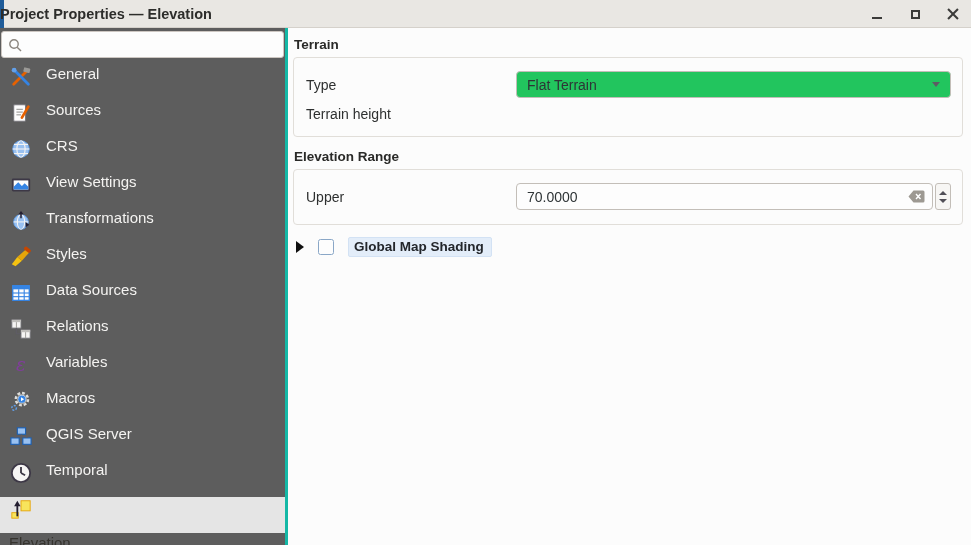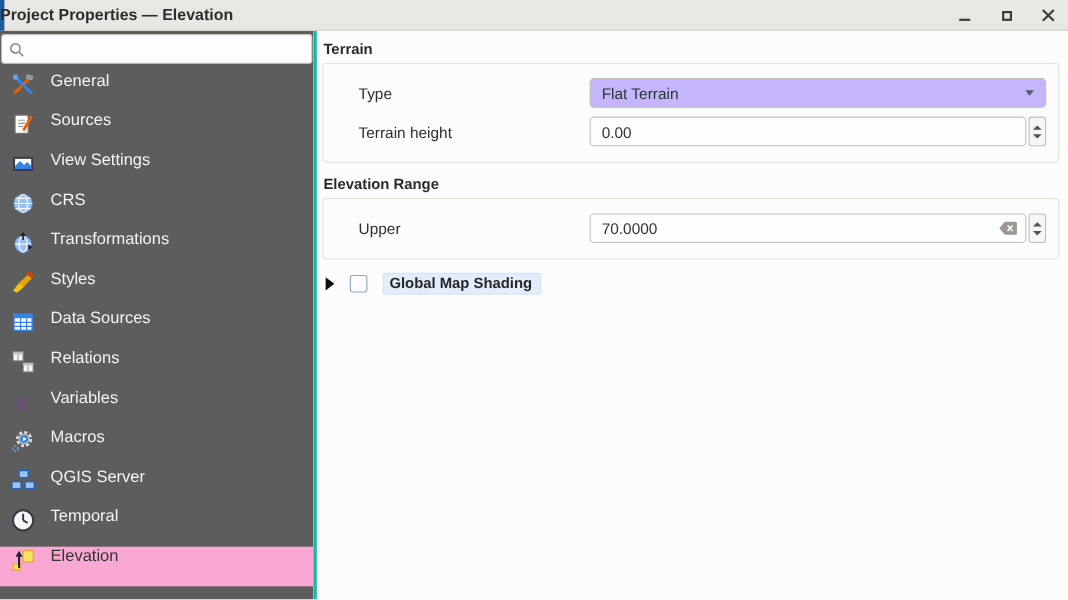--- a/index.html
+++ b/index.html
@@ -41,37 +41,37 @@
   }
   .search-box input {
     border: none; outline: none; background: transparent; flex: 1;
     font-size: 13px; color: #2e3436; font-family: inherit;
   }
   .nav { margin-top: 7px; flex: 1; overflow: hidden; }
   .nav-item {
     height: 36px; display: flex; gap: 13px;
     padding-left: 9px; cursor: pointer; color: #f4f3f1; font-size: 15px;
   }
-  .nav-item.selected { background: #f9a8d4; color: #36342f; }
+  .nav-item.selected { background: #e5e5e5; color: #36342f; flex-direction: column; }
   .nav-icon { width: 24px; height: 24px; flex: 0 0 24px; display: flex; align-items: center; justify-content: center; }
 
   
   .content { flex: 1; background: #fcfcfc; padding: 5px 8px 0 5px; border-left: 3px solid #14b8a6; }
   .section-title { font-weight: bold; font-size: 13.5px; color: #2a2a28; margin: 4px 0 5px 1px; }
   .groupbox {
     border: 1px solid #e1ded9; border-radius: 4px;
     padding: 13px 11px 6px 12px; margin-bottom: 12px; background: #fcfcfc;
   }
-  .form-row { display: flex; align-items: center; margin-bottom: 8px; margin-left: 20px; }
+  .form-row { display: flex; align-items: center; margin-bottom: 8px; }
   .form-label { width: 210px; flex: 0 0 210px; font-size: 14px; color: #2e3030; }
   .control-wrap { flex: 1; display: flex; align-items: stretch; gap: 2px; }
 
   .combobox {
     flex: 1; height: 27px; border: 1px solid #c3beb8; border-radius: 4px;
-    background: #c4b5fd; display: flex; align-items: center; padding: 0 10px;
+    background: #22c55e; display: flex; align-items: center; padding: 0 10px;
     font-size: 14px; color: #2e3436; cursor: pointer;
   }
   .combobox .combo-text { flex: 1; }
   .combo-arrow { width: 0; height: 0; border-left: 4px solid transparent; border-right: 4px solid transparent; border-top: 5px solid #5e5c64; }
 
   .spin-field {
     flex: 1; height: 27px; border: 1px solid #c3beb8; border-radius: 4px;
     background: #fdfdfd; display: flex; align-items: center; padding: 0 6px 0 10px; gap: 6px;
   }
   .spin-field input {
@@ -154,39 +154,39 @@
               <line x1="7" y1="14" x2="12" y2="14" stroke="#9a9996" stroke-width="1.2"></line>
               <line x1="20" y1="5" x2="13" y2="17" stroke="#e66100" stroke-width="3" stroke-linecap="round"></line>
             </svg>
           </span>
           <span>Sources</span>
         </div>
 
         <div class="nav-item">
           <span class="nav-icon">
             <svg width="22" height="22" viewBox="0 0 24 24">
-              <rect x="2" y="5" width="20" height="14" rx="1.5" fill="#3d3846"></rect>
-              <rect x="4" y="7" width="16" height="10" fill="#fdfdfd"></rect>
-              <path d="M4 14 L9 9 L13 13 L16 10 L20 14 L20 17 L4 17 Z" fill="#3584e4"></path>
-            </svg>
-          </span>
-          <span>View Settings</span>
-        </div>
-
-        <div class="nav-item">
-          <span class="nav-icon">
-            <svg width="22" height="22" viewBox="0 0 24 24">
               <circle cx="12" cy="12" r="9" fill="#99c1f1" stroke="#62a0ea" stroke-width="1"></circle>
               <ellipse cx="12" cy="12" rx="4.5" ry="9" fill="none" stroke="#f6f5f4" stroke-width="1.2"></ellipse>
               <line x1="3" y1="12" x2="21" y2="12" stroke="#f6f5f4" stroke-width="1.2"></line>
               <line x1="4.3" y1="7" x2="19.7" y2="7" stroke="#f6f5f4" stroke-width="1.2"></line>
               <line x1="4.3" y1="17" x2="19.7" y2="17" stroke="#f6f5f4" stroke-width="1.2"></line>
             </svg>
           </span>
           <span>CRS</span>
+        </div>
+
+        <div class="nav-item">
+          <span class="nav-icon">
+            <svg width="22" height="22" viewBox="0 0 24 24">
+              <rect x="2" y="5" width="20" height="14" rx="1.5" fill="#3d3846"></rect>
+              <rect x="4" y="7" width="16" height="10" fill="#fdfdfd"></rect>
+              <path d="M4 14 L9 9 L13 13 L16 10 L20 14 L20 17 L4 17 Z" fill="#3584e4"></path>
+            </svg>
+          </span>
+          <span>View Settings</span>
         </div>
 
         <div class="nav-item">
           <span class="nav-icon">
             <svg width="22" height="22" viewBox="0 0 24 24">
               <circle cx="12" cy="13" r="8" fill="#99c1f1" stroke="#62a0ea" stroke-width="1"></circle>
               <ellipse cx="12" cy="13" rx="4" ry="8" fill="none" stroke="#f6f5f4" stroke-width="1.1"></ellipse>
               <line x1="4" y1="13" x2="20" y2="13" stroke="#f6f5f4" stroke-width="1.1"></line>
               <path d="M12 1 L15 5 L9 5 Z" fill="#241f31"></path>
               <path d="M21 16 L17 19 L17 13 Z" fill="#241f31"></path>
@@ -304,29 +304,20 @@
           <div class="form-label">Type</div>
           <div class="control-wrap">
             <div class="combobox">
               <span class="combo-text">Flat Terrain</span>
               <span class="combo-arrow"></span>
             </div>
           </div>
         </div>
         <div class="form-row">
           <div class="form-label">Terrain height</div>
-          <div class="control-wrap">
-            <div class="spin-field">
-              <input type="text" value="0.00" style="">
-            </div>
-            <div class="spin-buttons">
-              <span class="tri-up"></span>
-              <span class="tri-down"></span>
-            </div>
-          </div>
         </div>
       </div>
 
       <div class="section-title">Elevation Range</div>
       <div class="groupbox">
         <div class="form-row">
           <div class="form-label">Upper</div>
           <div class="control-wrap">
             <div class="spin-field">
               <input type="text" value="70.0000" style="">

